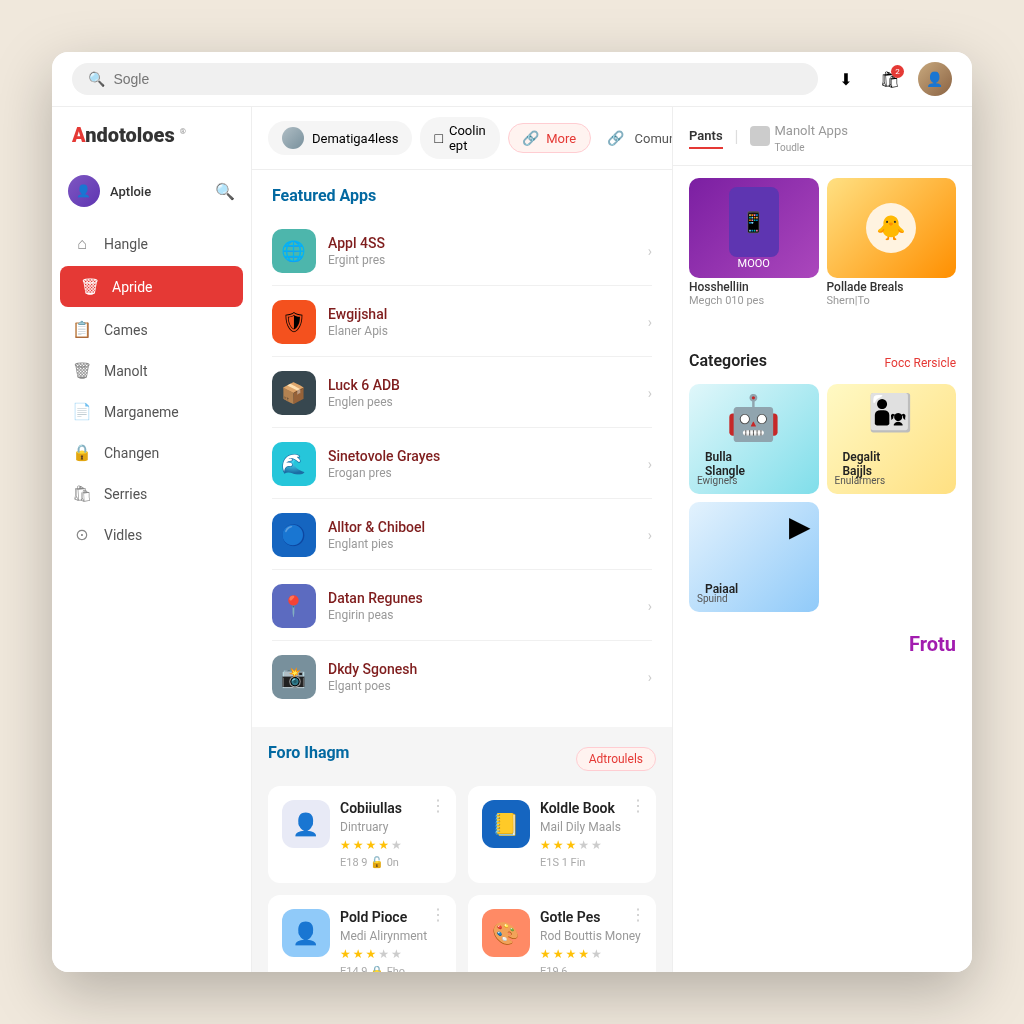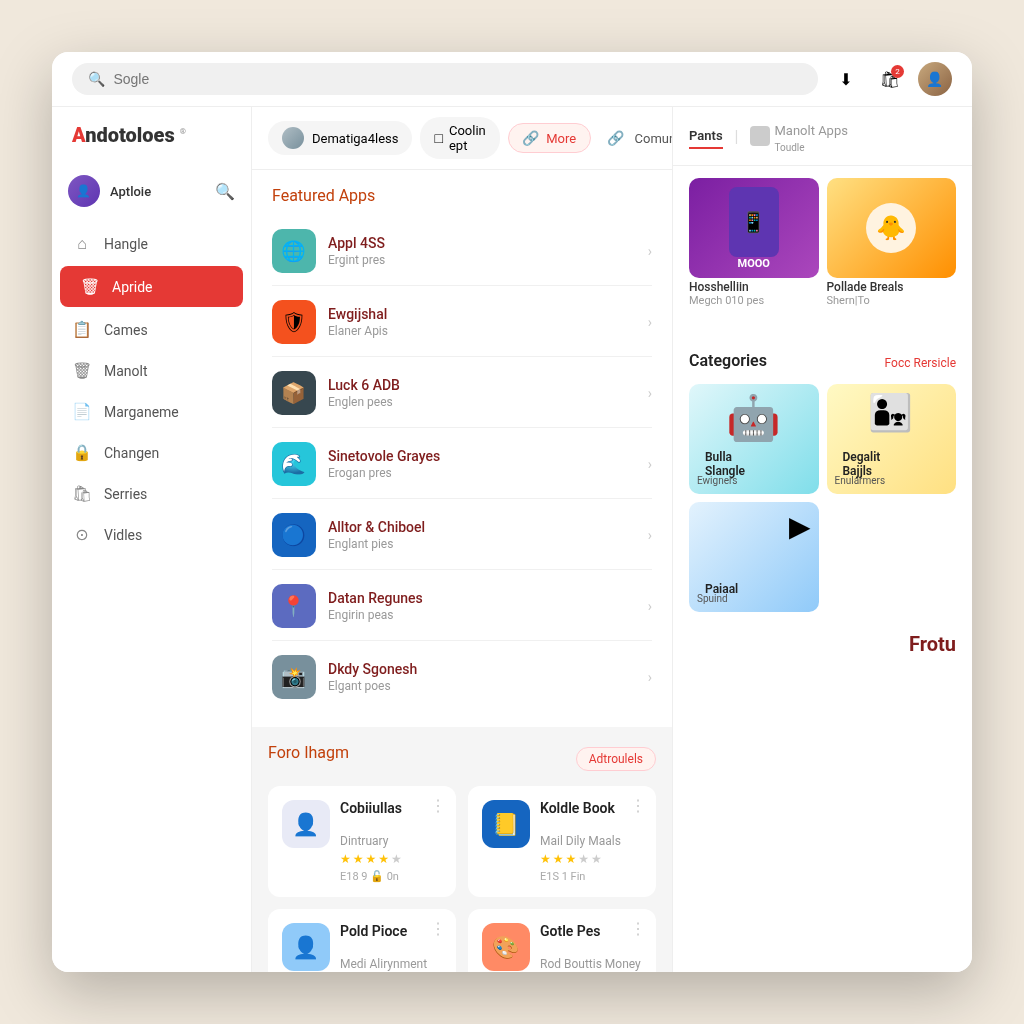--- a/index.html
+++ b/index.html
@@ -170,21 +170,21 @@
     }
     .tab-chip.more { background: #fff3f0; color: #e53935; border: 1px solid #ffcdd2; }
     .tab-chip-icon { font-size: 14px; }
     .tab-spacer { flex: 1; }
     .tab-right { display: flex; align-items: center; gap: 10px; }
     .tab-label { font-size: 13px; color: #555; }
     
     .inner-content { padding: 0; }
     
     .featured-section { background: #fff; padding: 16px 20px; }
-    .section-title { font-size: 16px; font-weight: 400; color: #c2410c; margin-bottom: 12px; }
+    .section-title { font-size: 16px; font-weight: 700; color: #0369a1; margin-bottom: 12px; }
     .featured-list { display: flex; flex-direction: column; gap: 2px; }
     .featured-item {
       display: flex; align-items: center; gap: 12px;
       padding: 12px 0; cursor: pointer;
       border-bottom: 1px solid #f0f0f0;
     }
     .featured-item:last-child { border-bottom: none; }
     .app-icon {
       width: 44px; height: 44px; border-radius: 10px;
       display: flex; align-items: center; justify-content: center;
@@ -218,21 +218,21 @@
       padding: 14px; display: flex; align-items: flex-start;
       gap: 10px; position: relative;
     }
     .card-app-icon {
       width: 48px; height: 48px; border-radius: 12px;
       display: flex; align-items: center; justify-content: center;
       font-size: 22px; flex-shrink: 0; overflow: hidden;
     }
     .card-info { flex: 1; }
     .card-title { font-size: 14px; font-weight: 600; color: #222; }
-    .card-sub { font-size: 12px; color: #999; margin-top: 18px; }
+    .card-sub { font-size: 12px; color: #999; margin-top: 4px; }
     .card-stars { display: flex; gap: 2px; margin-top: 4px; }
     .star { color: #ffc107; font-size: 12px; }
     .star.half { color: #ccc; }
     .card-meta { font-size: 11px; color: #aaa; margin-top: 4px; }
     .card-menu { position: absolute; top: 10px; right: 10px; color: #ccc; cursor: pointer; font-size: 16px; }
     
     .right-panel {
       width: 300px;
       background: #fff;
       border-left: 1px solid #eee;
@@ -552,21 +552,21 @@
         </div>
 
         <div class="panel-section">
           <div class="featured-images">
             <div class="feat-item">
               <div class="feat-img feat-img-1">
                 <div style="text-align:center;">
                   <div style="background:#5e35b1;border-radius:8px;width:50px;height:70px;margin:auto;display:flex;align-items:center;justify-content:center;">
                     <span style="color:#fff;font-size:20px;">📱</span>
                   </div>
-                  <div style="color:#fff;font-size:11px;font-weight:bold;">MOOO</div>
+                  <div style="color:#fff;font-size:11px;font-weight:normal;">MOOO</div>
                 </div>
               </div>
               <div class="feat-img-label">Hosshelliin</div>
               <div class="feat-img-sub">Megch 010 pes</div>
             </div>
             <div class="feat-item">
               <div class="feat-img feat-img-2" style="background:linear-gradient(135deg,#ffe082,#ff8f00);flex-direction:column;padding:8px;">
                 <div style="width:50px;height:50px;background:#fff3e0;border-radius:50%;display:flex;align-items:center;justify-content:center;font-size:24px;">🐥</div>
               </div>
               <div class="feat-img-label">Pollade Breals</div>
@@ -599,18 +599,18 @@
               <div style="position:absolute;top:8px;right:8px;font-size:28px;">▶</div>
               <div style="position:absolute;bottom:8px;left:8px;">
                 <div class="cat-card-label">Paiaal</div>
                 <div class="cat-card-sub">Spuind</div>
               </div>
             </div>
           </div>
         </div>
 
         <div style="padding:8px 16px;text-align:right;">
-          <span style="font-size:20px;font-weight:700;color:#7f1d1d;">Frotu</span>
+          <span style="font-size:20px;font-weight:700;color:#a21caf;">Frotu</span>
         </div>
       </div>
     </div>
   </div>
 </div>
 
 </body></html>

